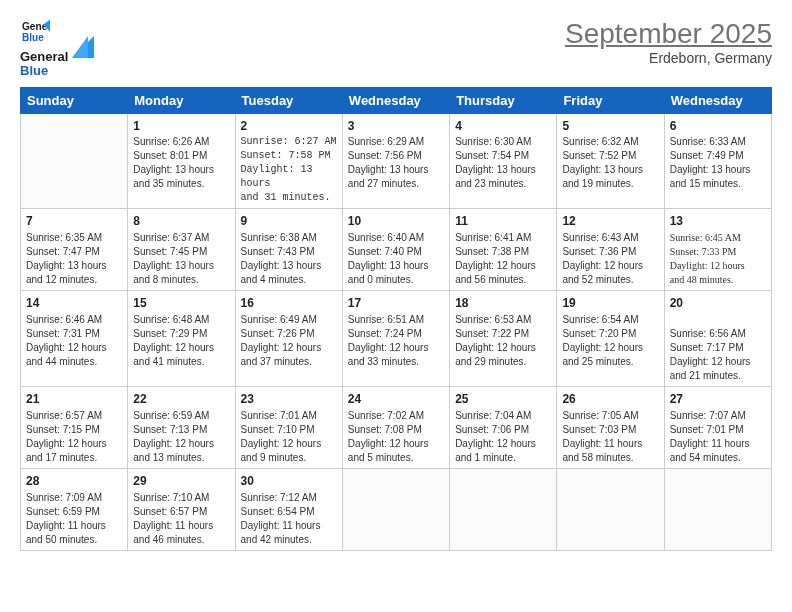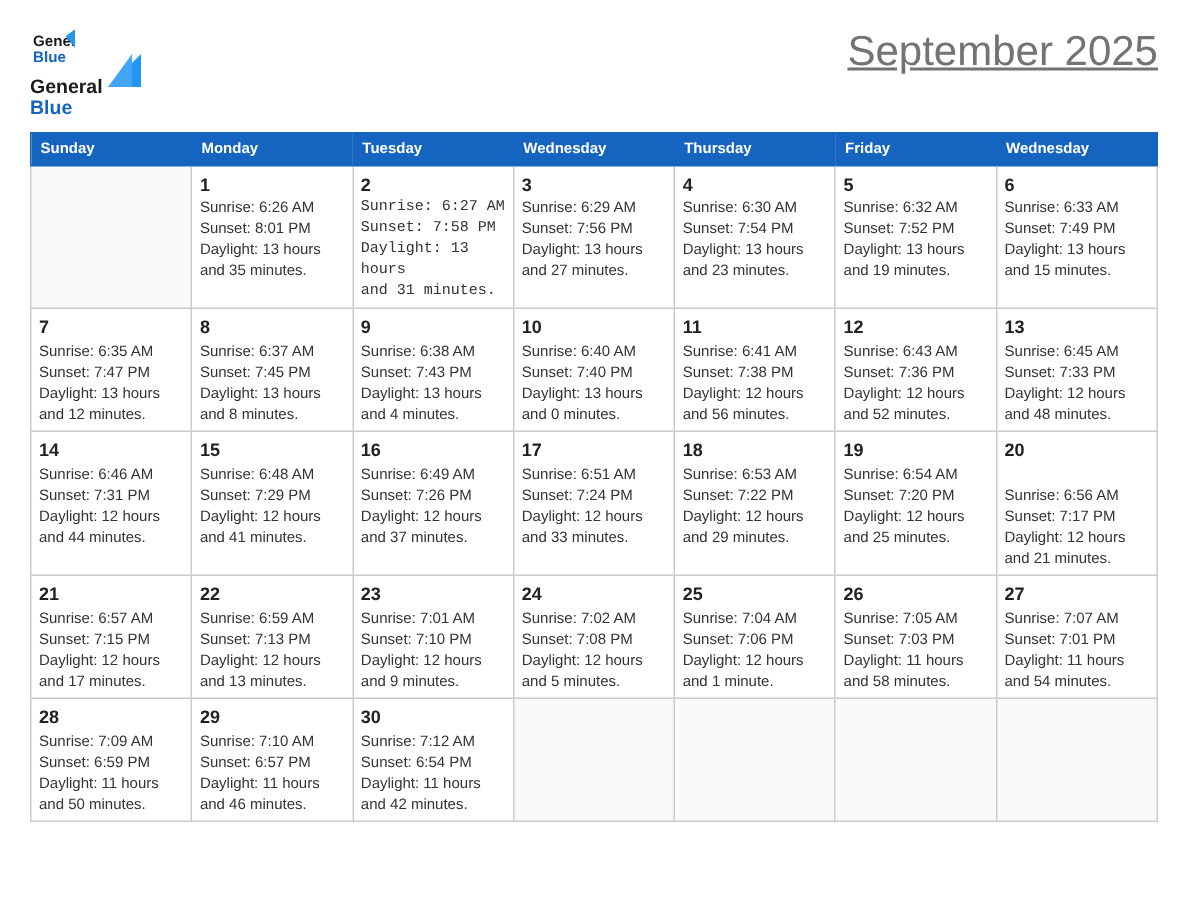--- a/index.html
+++ b/index.html
@@ -45,21 +45,21 @@
       color: #444;
     }
     .calendar {
       width: 100%;
       border-collapse: collapse;
       border: 1px solid #ccc;
     }
     .calendar th {
       background-color: #1565c0;
       color: #fff;
-      font-size: 10px;
+      font-size: 13px;
       font-weight: bold;
       padding: 5px 6px;
       text-align: left;
       border: 1px solid #1565c0;
     }
     .calendar td {
       vertical-align: top;
       border: 1px solid #ccc;
       padding: 4px 5px;
       width: calc(100% / 7);
@@ -102,20 +102,21 @@
       </div>
       <div style="margin-left:4px; margin-top:2px;">
         <svg width="22" height="22" viewBox="0 0 22 22">
           <polygon points="0,22 22,0 22,22" fill="#2196f3"></polygon>
           <polygon points="0,22 16,0 16,22" fill="#42a5f5"></polygon>
         </svg>
       </div>
     </div>
     <div class="title-block">
       <div class="month-title">September 2025</div>
+      <div class="subtitle">Erdeborn, Germany</div>
     </div>
   </div>
 
   <table class="calendar">
     <thead>
       <tr>
       <th>Sunday</th>
           <th>Monday</th>
           <th>Tuesday</th>
           <th>Wednesday</th>
@@ -208,21 +209,21 @@
           </td>
           <td>
             <span class="day-number">12</span>
             <div class="day-info" style="white-space: pre-line;">Sunrise: 6:43 AM
 Sunset: 7:36 PM
 Daylight: 12 hours
 and 52 minutes.</div>
           </td>
           <td>
             <span class="day-number">13</span>
-            <div class="day-info" style="white-space: pre-line;">Sunrise: 6:45 AM
+            <div class="day-info" style="white-space: pre-line; font-family: Liberation Serif, serif;">Sunrise: 6:45 AM
 Sunset: 7:33 PM
 Daylight: 12 hours
 and 48 minutes.</div>
           </td>
         </tr>
         <tr>
           <td>
             <span class="day-number">14</span>
             <div class="day-info" style="white-space: pre-line;">Sunrise: 6:46 AM
 Sunset: 7:31 PM

